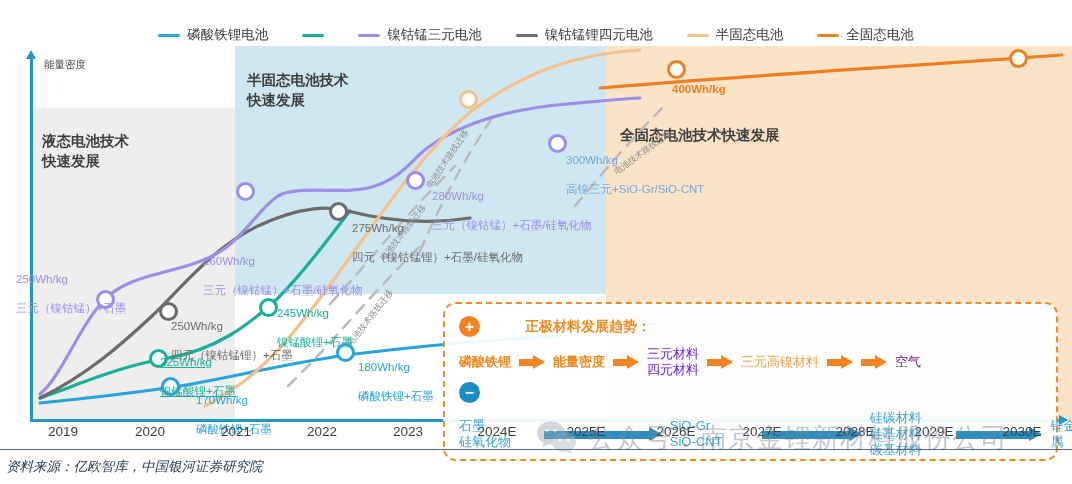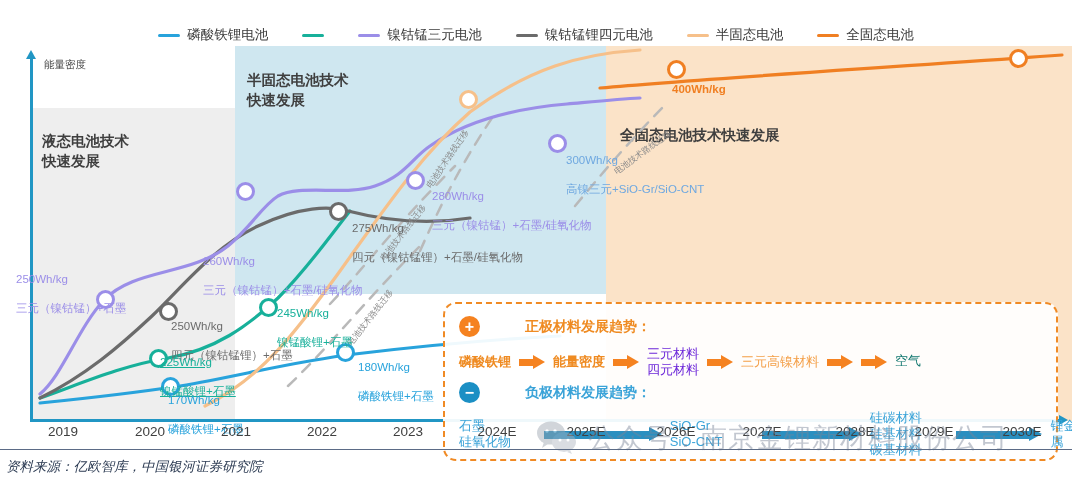--- a/index.html
+++ b/index.html
@@ -153,21 +153,21 @@
       <div>三元（镍钴锰）+石墨</div>
     </div>
     <div class="ann" style="left:171px;top:258px;color:#6b6b6b;">
       <div>250Wh/kg</div>
       <div>四元（镍钴锰锂）+石墨</div>
     </div>
     <div class="ann" style="left:160px;top:294px;color:#17b09a;text-decoration:underline;">
       <div>225Wh/kg</div>
       <div>镍锰酸锂+石墨</div>
     </div>
-    <div class="ann" style="left:168px;top:332px;color:#28a3dc;">
+    <div class="ann" style="left:196px;top:332px;color:#28a3dc;">
       <div>170Wh/kg</div>
       <div>磷酸铁锂+石墨</div>
     </div>
     <div class="ann" style="left:277px;top:245px;color:#17b09a;">
       <div>245Wh/kg</div>
       <div>镍锰酸锂+石墨</div>
     </div>
     <div class="ann" style="left:203px;top:193px;color:#9b8ee8;">
       <div>260Wh/kg</div>
       <div>三元（镍钴锰）+石墨/硅氧化物</div>
@@ -201,26 +201,25 @@
         <span class="citem" style="color:#ef8b22;font-weight:700;">磷酸铁锂</span>
         <span class="arrow-o"></span>
         <span class="citem" style="color:#ef8b22;font-weight:700;">能量密度</span>
         <span class="arrow-o"></span>
         <span class="citem" style="color:#6d28d9;">三元材料
 四元材料</span>
         <span class="arrow-o"></span>
         <span class="citem" style="color:#f4a04a;">三元高镍材料</span>
         <span class="arrow-o"></span>
         <span class="arrow-o"></span>
-        <span class="citem" style="color:#0f766e;font-family:Liberation Mono, monospace;">空气</span>
+        <span class="citem" style="color:#701a75;">空气</span>
       </div>
 
       <div class="mrow mhead" style="top:78px;">
         <span class="badge" style="background:#1b8fc4;">−</span>
-        <span class="mtitle" style="color:#3aa3d8;">负极材料发展趋势：</span>
       </div>
       <div class="chain" style="top:106px;">
         <span class="citem" style="color:#3aa3d8;width:84px;display:inline-block;">石墨
 硅氧化物</span>
         <span class="arrow-b" style="width:118px;"></span>
         <span class="citem" style="color:#3aa3d8;width:92px;display:inline-block;">SiO-Gr
 SiO-CNT</span>
         <span class="arrow-b" style="width:100px;"></span>
         <span class="citem" style="color:#3aa3d8;width:86px;display:inline-block;">硅碳材料
 硅基材料

